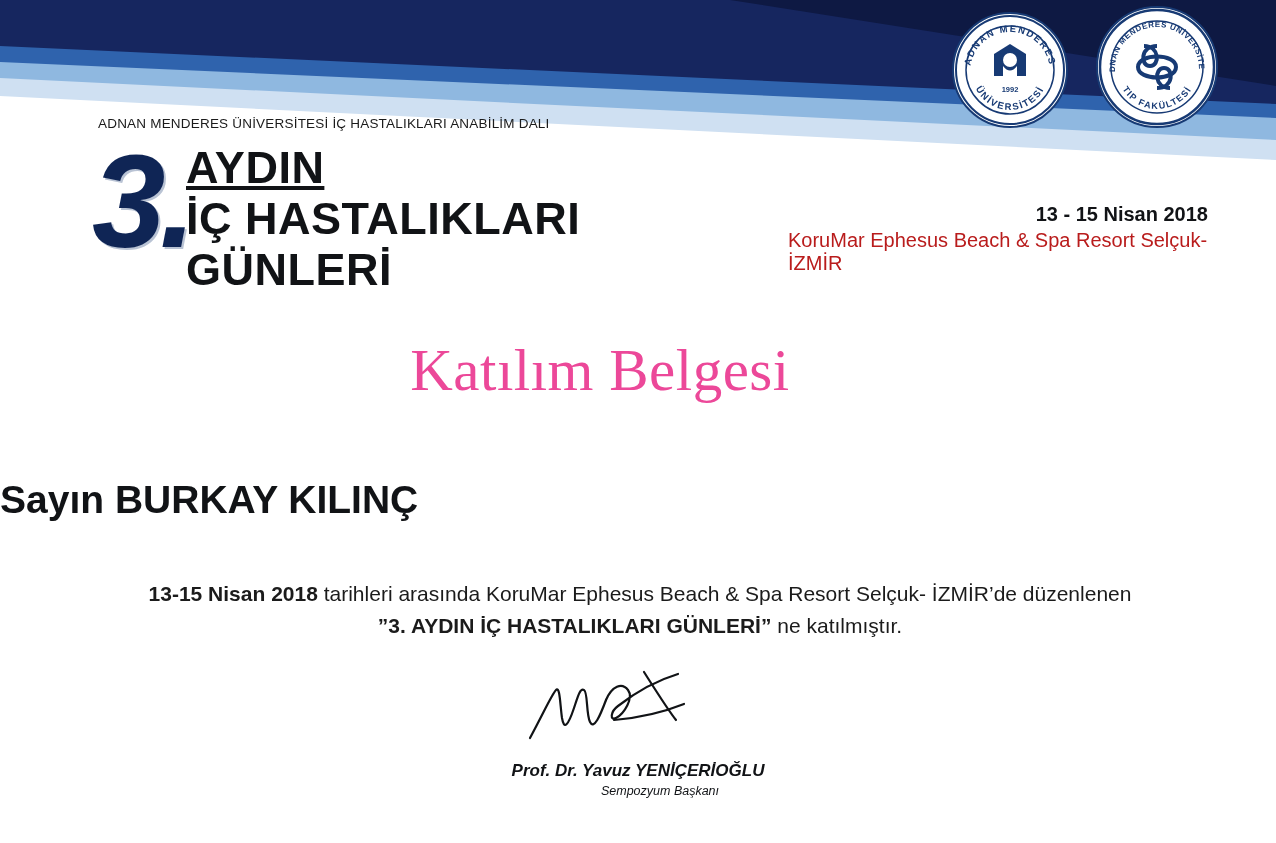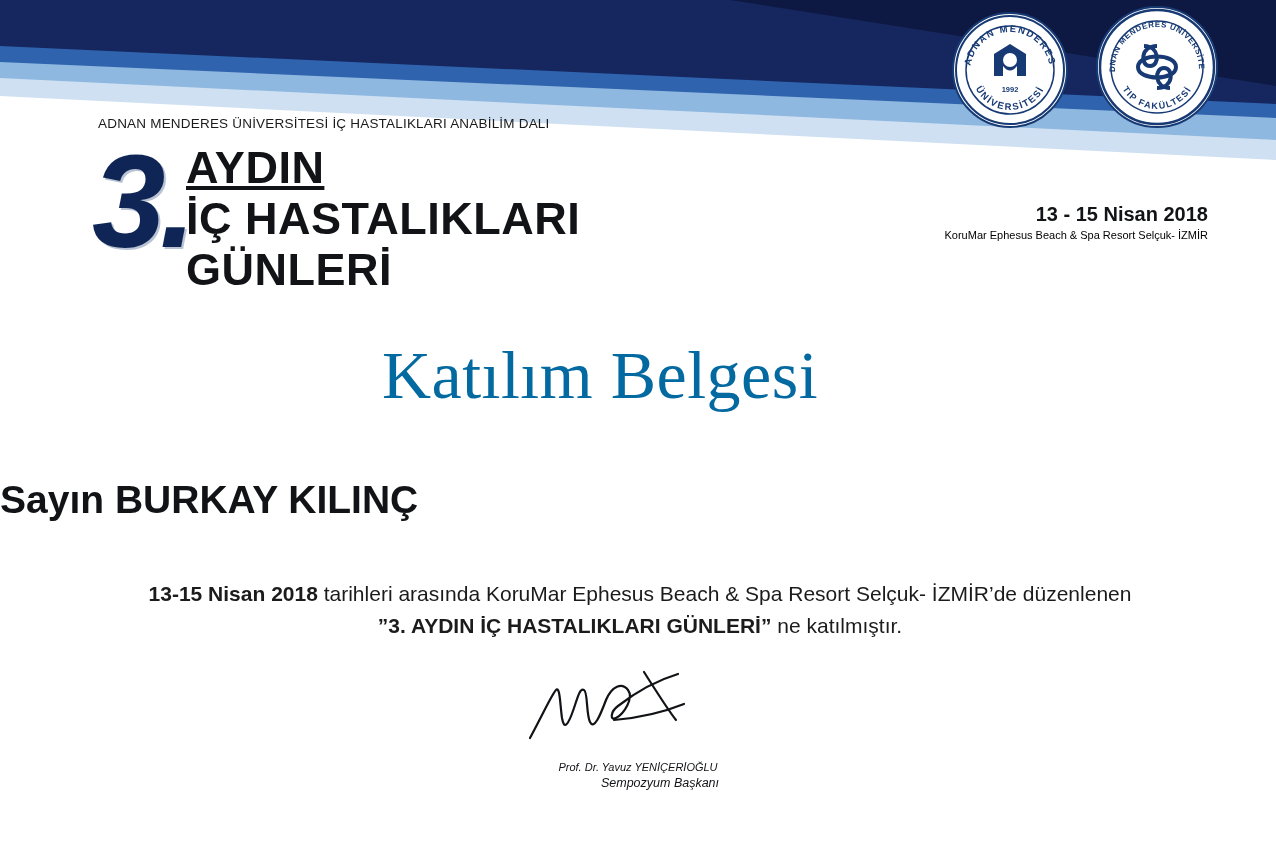--- a/index.html
+++ b/index.html
@@ -102,36 +102,36 @@
     font-size: 20px;
     font-weight: bold;
     color: #111316;
     text-align: right;
     width: 420px;
   }
   .event-venue {
     position: absolute;
     right: 68px;
     top: 229px;
-    font-size: 11px;
-    color: #000000;
-    text-align: right;
+    font-size: 20px;
+    color: #b91c1c;
+    text-align: left;
     width: 420px;
   }
 
   
   .cert-title {
     position: absolute;
     left: 0;
     top: 336px;
     width: 1200px;
     text-align: center;
     font-family: "Liberation Serif", serif;
-    font-size: 68px;
-    color: #0369a1;
+    font-size: 59px;
+    color: #ec4899;
     letter-spacing: 0.5px;
   }
 
   .recipient {
     position: absolute;
     left: 0;
     top: 478px;
     width: 1276px;
     text-align: left;
     font-size: 39px;
@@ -161,22 +161,22 @@
     width: 1276px;
     text-align: center;
   }
   .sig-mark {
     width: 240px;
     height: 95px;
     margin: 0 auto;
   }
   .sig-name {
     margin-top: 6px;
-    font-size: 11px;
-    font-weight: normal;
+    font-size: 17px;
+    font-weight: bold;
     font-style: italic;
     color: #111316;
   }
   .sig-role {
     margin-top: 3px;
     font-size: 12.5px;
     font-style: italic;
     color: #111316;
     margin-left: 44px;
   }

